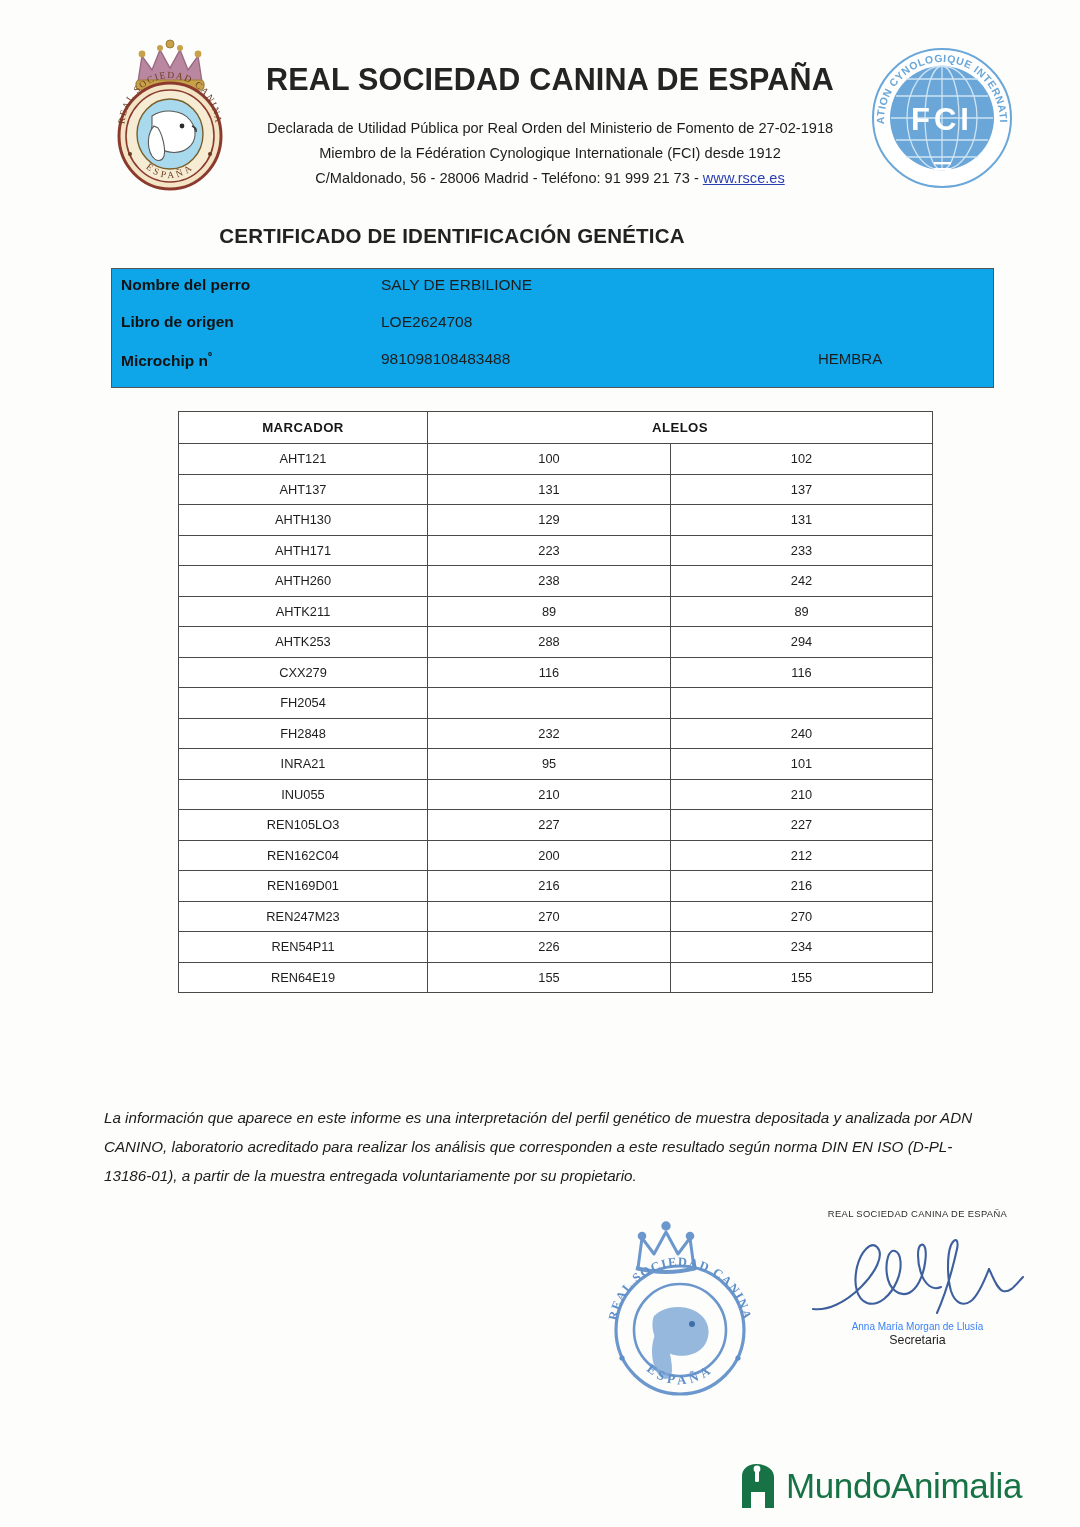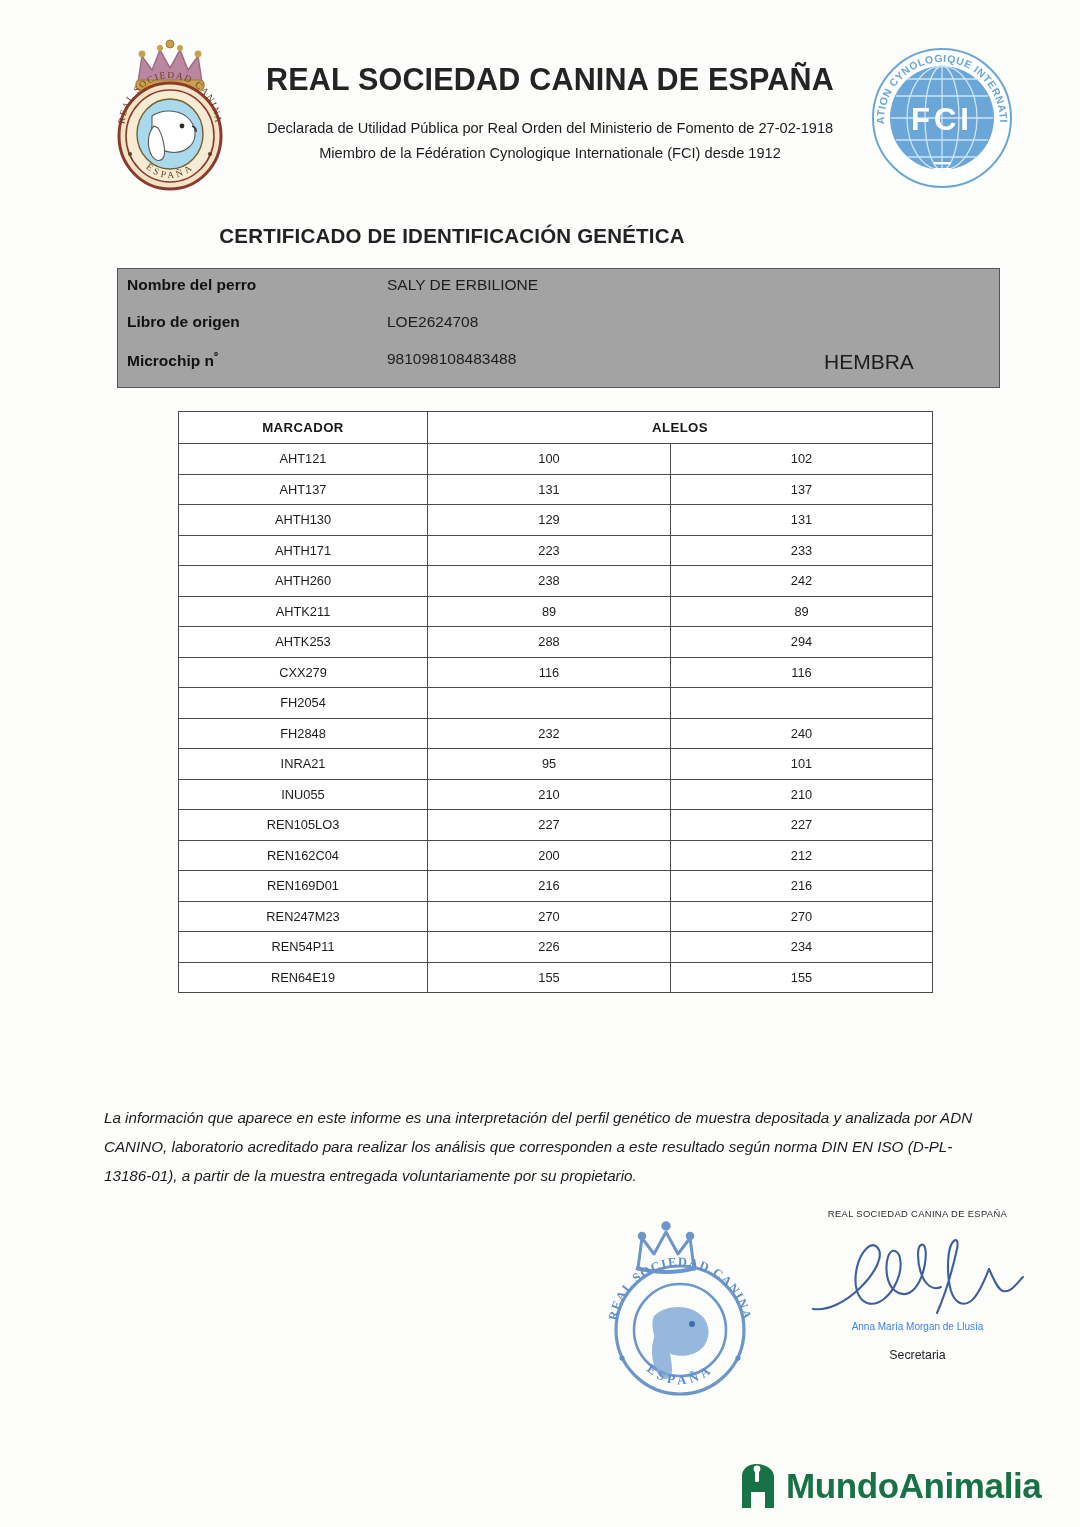--- a/index.html
+++ b/index.html
@@ -80,26 +80,26 @@
     text-align: center;
     font-size: 20.5px;
     font-weight: bold;
     letter-spacing: 0.2px;
     color: #222;
   }
 
   
   .info-box {
     position: absolute;
-    left: 117px;
+    left: 111px;
     top: 268px;
     width: 881px;
     height: 118px;
     border: 1.4px solid #555;
-    background: #a3a3a3;
+    background: #0ea5e9;
   }
   .info-row {
     position: absolute;
     left: 0;
     width: 100%;
     height: 38px;
   }
   .info-row.r1 { top: 7px; }
   .info-row.r2 { top: 44px; }
   .info-row.r3 { top: 81px; text-align: right; }
@@ -117,21 +117,21 @@
     left: 269px;
     top: 0;
     font-size: 15.5px;
     color: #1d1d1d;
     white-space: nowrap;
   }
   .info-sex {
     position: absolute;
     left: 706px;
     top: 0;
-    font-size: 21px;
+    font-size: 15px;
     color: #1d1d1d;
     white-space: nowrap;
   }
   .sup { font-size: 11px; vertical-align: super; }
 
   
   .marker-table {
     position: absolute;
     left: 178px;
     top: 411px;
@@ -201,37 +201,37 @@
     height: 96px;
   }
   .sign-name {
     font-size: 10px;
     color: #3b82f6;
     white-space: nowrap;
   }
   .sign-role {
     font-size: 12.4px;
     color: #1f1f1f;
-    margin-top: 16px;
+    margin-top: 1px;
   }
 
   
   .footer-logo {
     position: absolute;
     left: 736px;
     top: 1458px;
     width: 290px;
     height: 56px;
     display: flex;
     align-items: center;
   }
   .footer-mark { width: 44px; height: 48px; flex: 0 0 auto; }
   .footer-text {
     font-size: 35px;
-    font-weight: bold;
+    font-weight: normal;
     color: #177345;
     letter-spacing: -0.4px;
     margin-left: 6px;
     white-space: nowrap;
   }
 </style>
 </head>
 <body>
 
 <div class="page">
@@ -276,20 +276,21 @@
         <circle cx="22" cy="120" r="2" fill="#6b3b21"></circle>
         <circle cx="102" cy="120" r="2" fill="#6b3b21"></circle>
       </svg>
     </div>
 
     <div class="org-title">REAL SOCIEDAD CANINA DE ESPAÑA</div>
 
     <div class="org-lines">
       <div class="org-line">Declarada de Utilidad Pública por Real Orden del Ministerio de Fomento de 27-02-1918</div>
       <div class="org-line">Miembro de la Fédération Cynologique Internationale (FCI) desde 1912</div>
+      <div class="org-line"><span>C/Maldonado, 56 - 28006 Madrid - Teléfono: 91 999 21 73 - </span><span class="org-link">www.rsce.es</span></div>
     </div>
 
     <div class="fci-logo">
       <svg viewBox="0 0 148 152" width="148" height="152">
         <defs>
           <path id="fciArcTop" d="M 16,80 A 58,60 0 0 1 132,80"></path>
           <path id="fciArcBot" d="M 24,84 A 50,52 0 0 0 124,84"></path>
         </defs>
         <circle cx="74" cy="76" r="70" fill="#ffffff"></circle>
         <circle cx="74" cy="76" r="69" fill="none" stroke="#6aa7d8" stroke-width="2"></circle>

